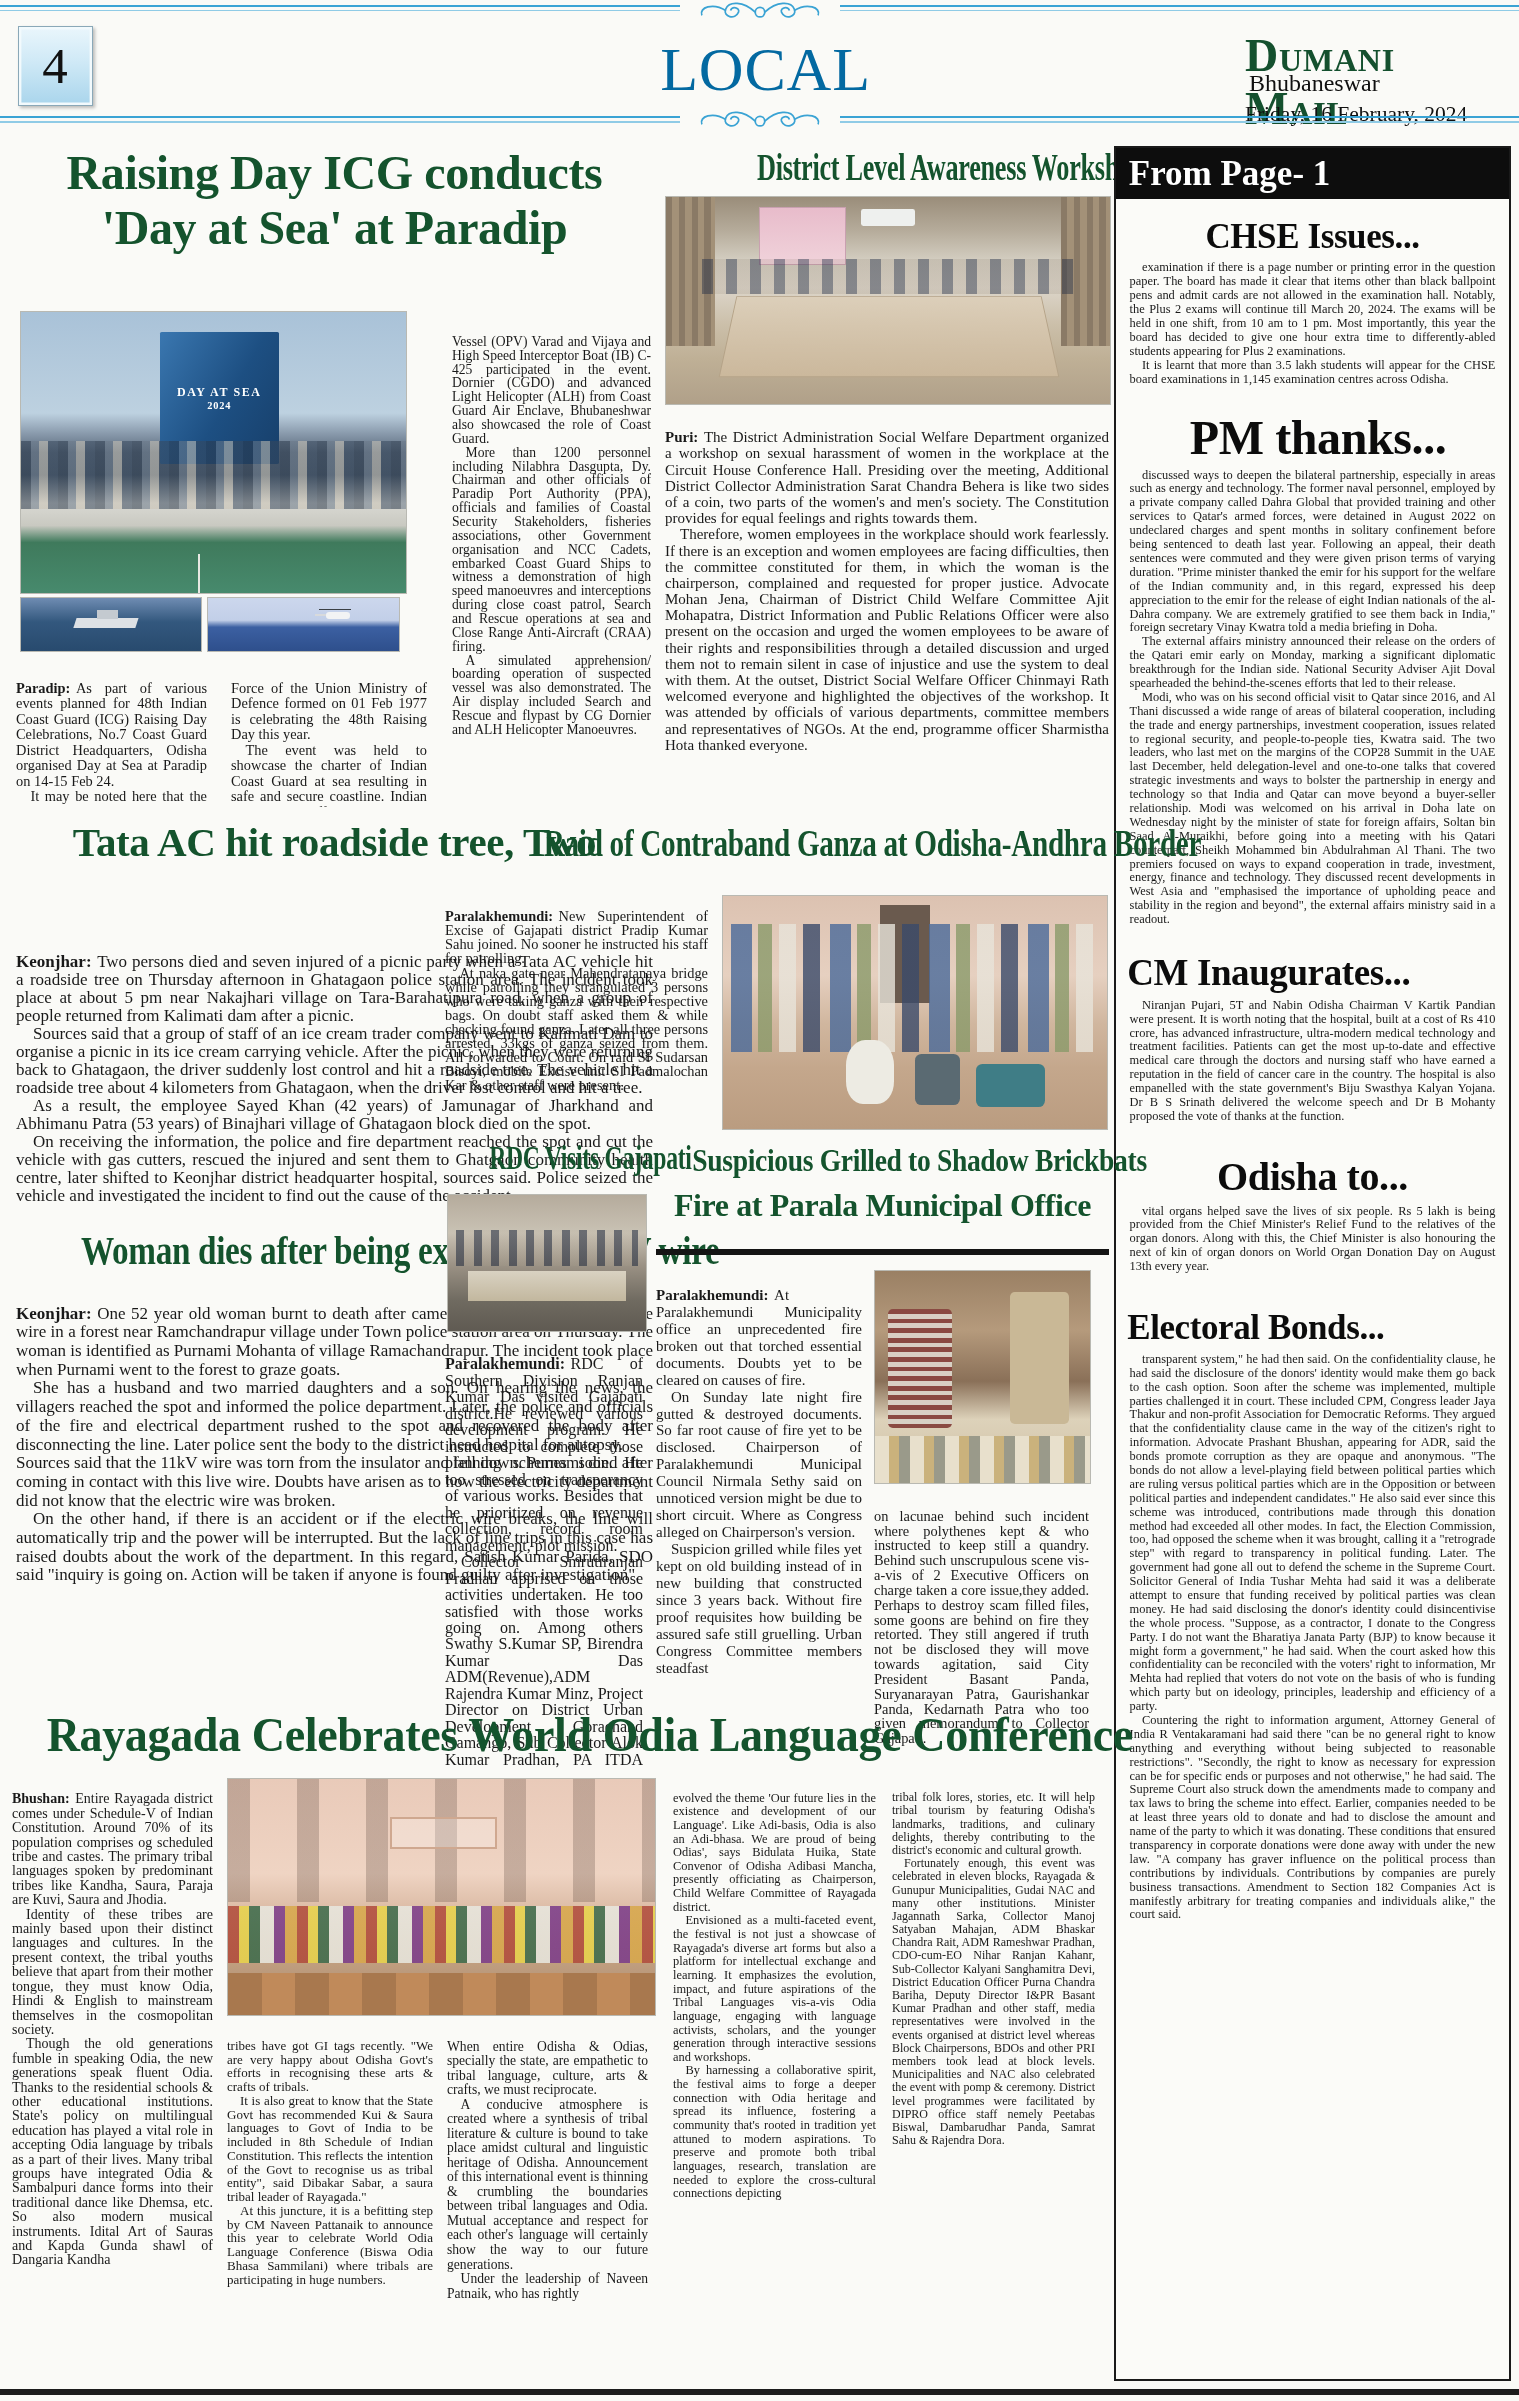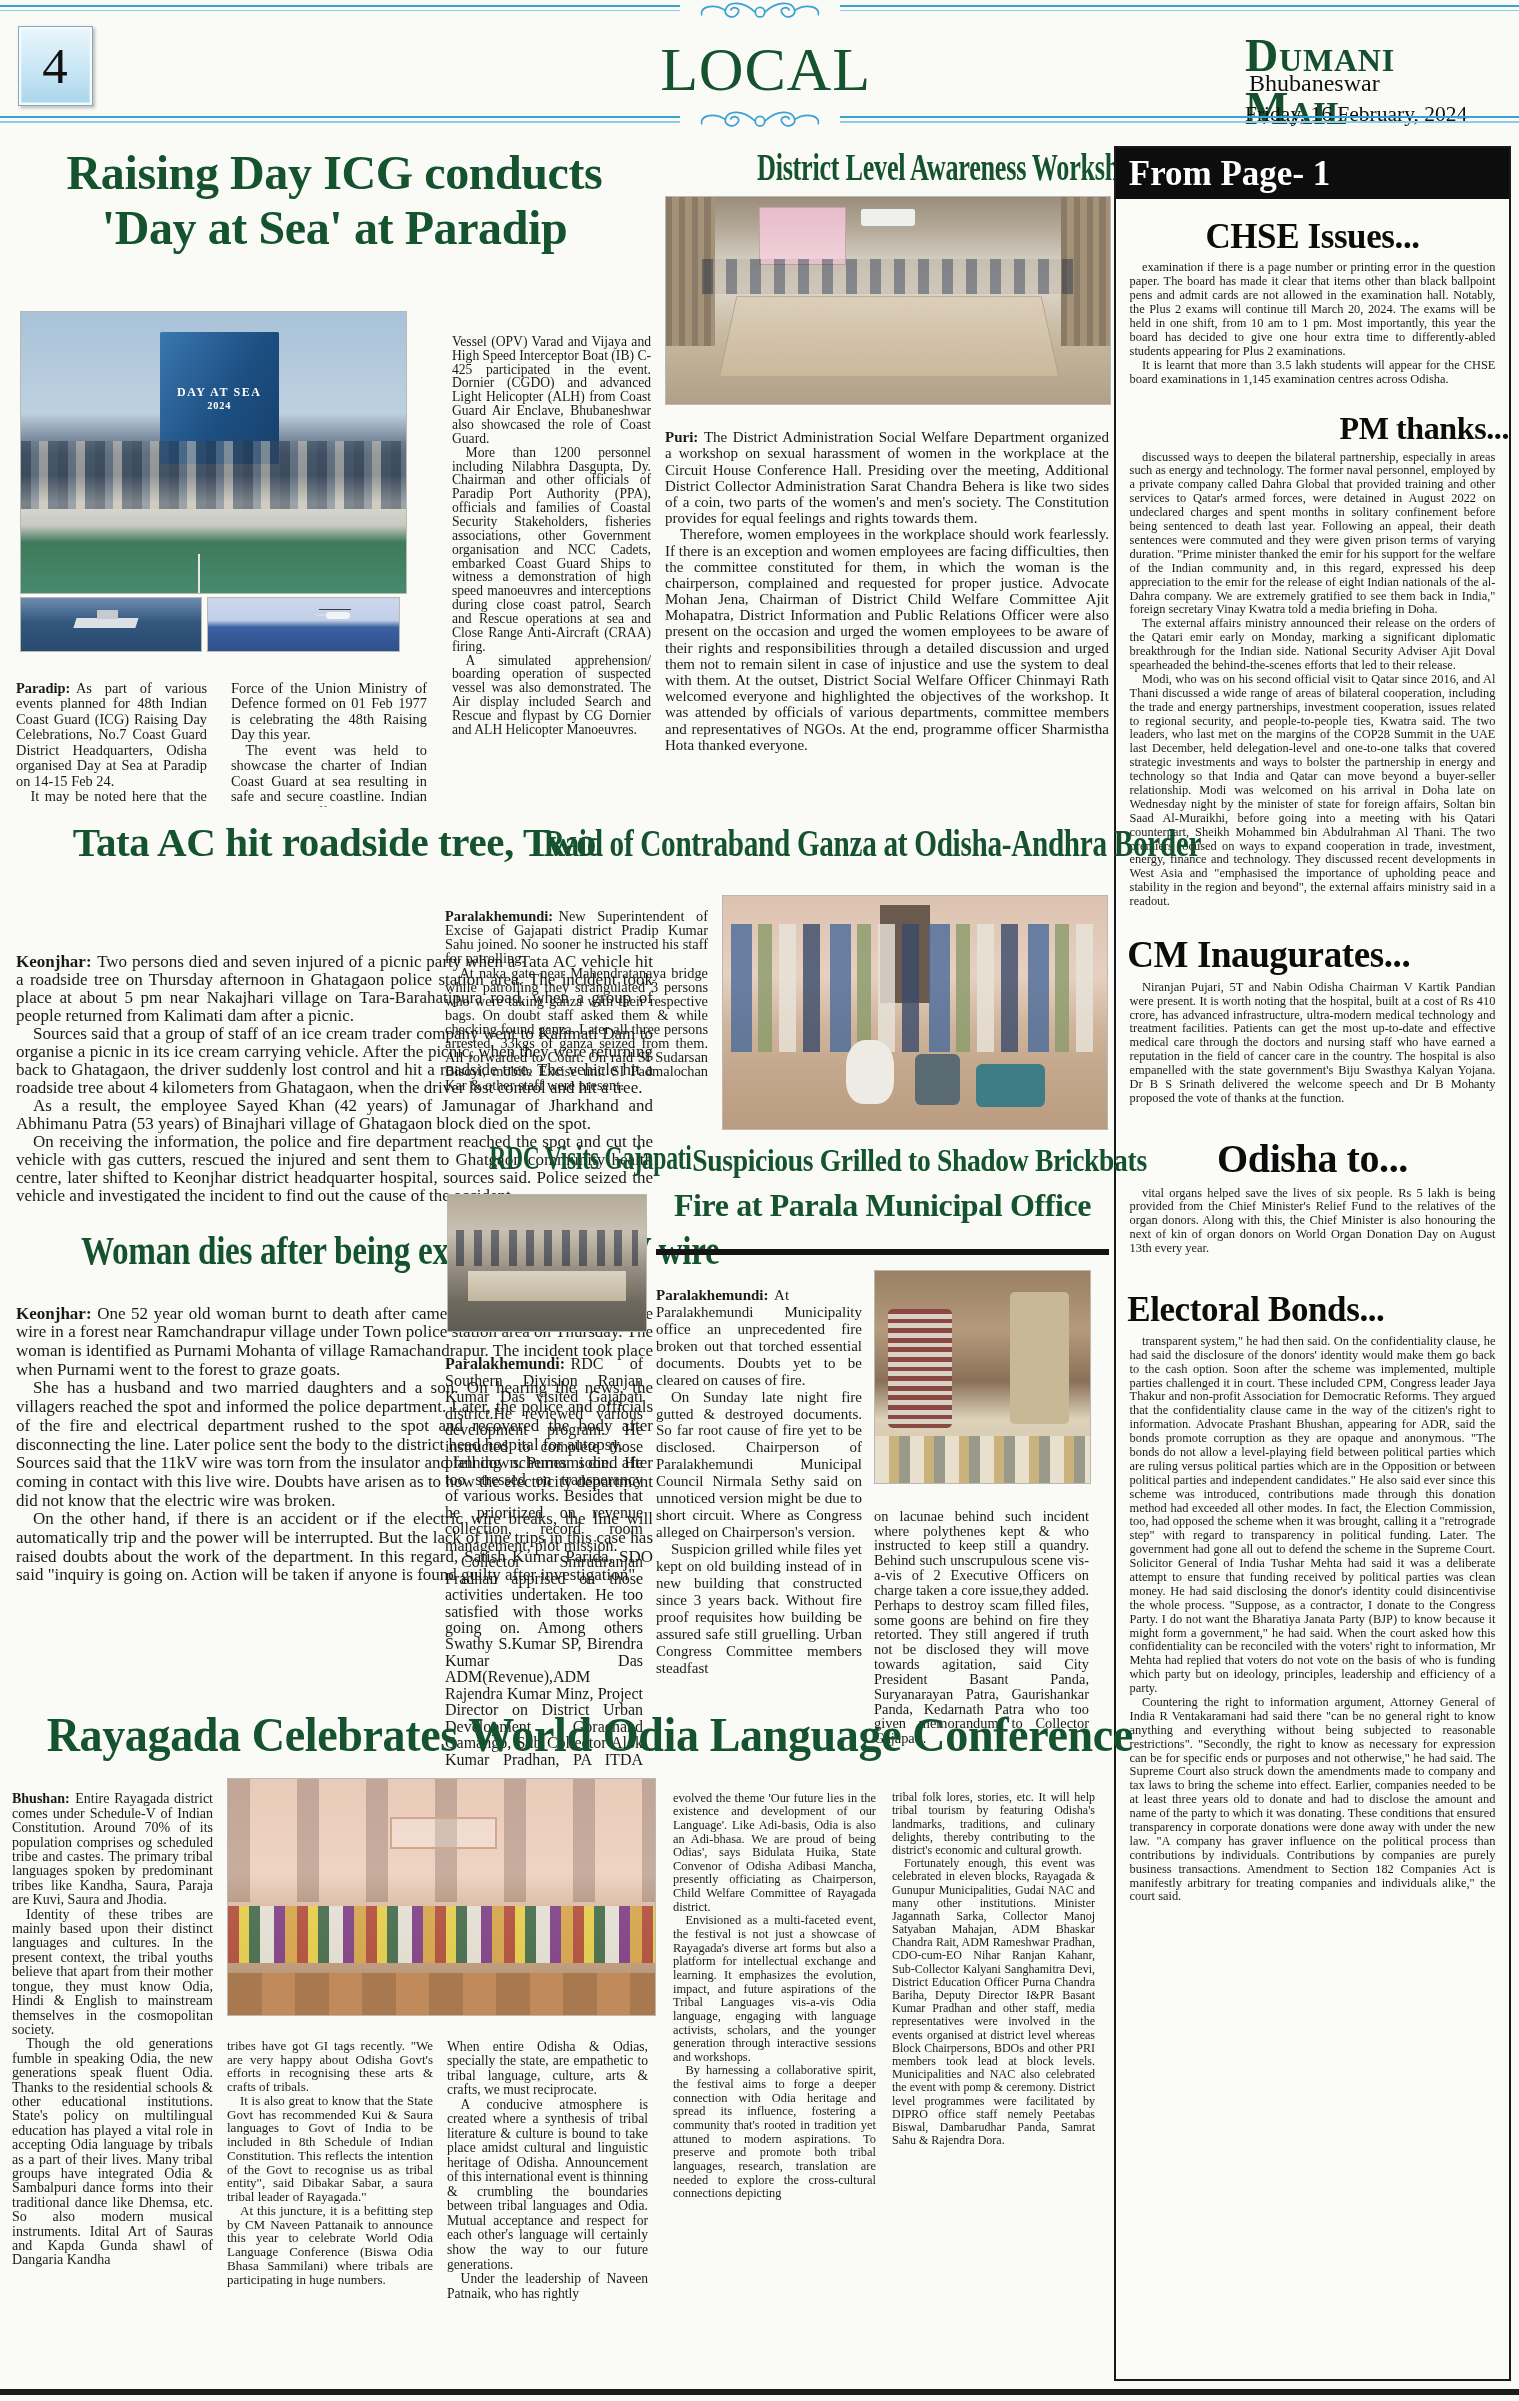--- a/index.html
+++ b/index.html
@@ -14,21 +14,21 @@
   .rule-blue2{position:absolute;background:#8fcbe6;}
   .orn-mask{position:absolute;background:#fafaf7;display:flex;align-items:center;justify-content:center;}
   .pagenum-box{
     position:absolute;left:17.6px;top:26px;width:73px;height:78px;
     background:linear-gradient(180deg,#eaf6fc 0%,#cfe9f6 45%,#a9d5ec 100%);
     border:0.8px solid #8aa8b8;box-shadow:1.6px 2.4px 3.2px rgba(0,0,0,.25), inset 0 0 0 2.4px #f2fafd;
     display:flex;align-items:center;justify-content:center;
   }
   .pagenum-box span{font-size:51px;color:#111;}
   .local-title{position:absolute;left:598px;top:34px;width:335px;text-align:center;
-    font-size:62px;color:#14532d;letter-spacing:0.8px;}
+    font-size:62px;color:#0369a1;letter-spacing:0.8px;}
   .paper-name{position:absolute;left:1245px;top:29px;width:239px;font-variant:small-caps;
     font-weight:bold;font-size:46px;color:#14502e;letter-spacing:0.8px;}
   .paper-city{position:absolute;left:1249px;top:70px;width:239px;font-size:24px;color:#101010;}
   .paper-date{position:absolute;left:1245px;top:102px;width:247px;font-size:21.5px;color:#101010;}
   .hl{position:absolute;font-weight:bold;color:#14532d;text-align:center;letter-spacing:-0.4px;}
   .hl .fitline{display:inline-block;white-space:nowrap;transform-origin:center center;}
   .ol{transform-origin:left center !important;}
   .body-col{
     position:absolute;text-align:justify;white-space:pre-line;color:#191919;
     overflow:hidden;
@@ -164,21 +164,21 @@
 
 <div class="fp-box">
   <div class="fp-bar">
     <span class="fitline ol">From Page- 1</span>
   </div>
 
   <div class="fp-hl" style="text-align:center;font-size:35px;margin-top:17.6px;">CHSE Issues...</div>
   <div class="fp-body" style="margin-top:4.8px;"> examination if there is a page number or printing error in the question paper. The board has made it clear that items other than black ballpoint pens and admit cards are not allowed in the examination hall. Notably, the Plus 2 exams will continue till March 20, 2024. The exams will be held in one shift, from 10 am to 1 pm. Most importantly, this year the board has decided to give one hour extra time to differently-abled students appearing for Plus 2 examinations.
  It is learnt that more than 3.5 lakh students will appear for the CHSE board examinations in 1,145 examination centres across Odisha.</div>
 
-  <div class="fp-hl" style="text-align:right;font-size:32px;margin:24px 0 3.2px 11.2px;">PM thanks...</div>
+  <div class="fp-hl" style="text-align:center;font-size:48px;margin:24px 0 3.2px 11.2px;">PM thanks...</div>
   <div class="fp-body"> discussed ways to deepen the bilateral partnership, especially in areas such as energy and technology. The former naval personnel, employed by a private company called Dahra Global that provided training and other services to Qatar's armed forces, were detained in August 2022 on undeclared charges and spent months in solitary confinement before being sentenced to death last year. Following an appeal, their death sentences were commuted and they were given prison terms of varying duration. "Prime minister thanked the emir for his support for the welfare of the Indian community and, in this regard, expressed his deep appreciation to the emir for the release of eight Indian nationals of the al-Dahra company. We are extremely gratified to see them back in India," foreign secretary Vinay Kwatra told a media briefing in Doha.
  The external affairs ministry announced their release on the orders of the Qatari emir early on Monday, marking a significant diplomatic breakthrough for the Indian side. National Security Adviser Ajit Doval spearheaded the behind-the-scenes efforts that led to their release.
  Modi, who was on his second official visit to Qatar since 2016, and Al Thani discussed a wide range of areas of bilateral cooperation, including the trade and energy partnerships, investment cooperation, issues related to regional security, and people-to-people ties, Kwatra said. The two leaders, who last met on the margins of the COP28 Summit in the UAE last December, held delegation-level and one-to-one talks that covered strategic investments and ways to bolster the partnership in energy and technology so that India and Qatar can move beyond a buyer-seller relationship. Modi was welcomed on his arrival in Doha late on Wednesday night by the minister of state for foreign affairs, Soltan bin Saad Al-Muraikhi, before going into a meeting with his Qatari counterpart, Sheikh Mohammed bin Abdulrahman Al Thani. The two premiers focused on ways to expand cooperation in trade, investment, energy, finance and technology. They discussed recent developments in West Asia and "emphasised the importance of upholding peace and stability in the region and beyond", the external affairs ministry said in a readout.</div>
 
   <div class="fp-hl" style="text-align:left;font-size:37px;margin:24px 0 4.8px 11.2px;">CM Inaugurates...</div>
   <div class="fp-body"> Niranjan Pujari, 5T and Nabin Odisha Chairman V Kartik Pandian were present. It is worth noting that the hospital, built at a cost of Rs 410 crore, has advanced infrastructure, ultra-modern medical technology and treatment facilities. Patients can get the most up-to-date and effective medical care through the doctors and nursing staff who have earned a reputation in the field of cancer care in the country. The hospital is also empanelled with the state government's Biju Swasthya Kalyan Yojana. Dr B S Srinath delivered the welcome speech and Dr B Mohanty proposed the vote of thanks at the function.</div>
 
   <div class="fp-hl" style="text-align:center;font-size:40px;margin:29px 0 4.8px 0;">Odisha to...</div>
   <div class="fp-body"> vital organs helped save the lives of six people. Rs 5 lakh is being provided from the Chief Minister's Relief Fund to the relatives of the organ donors. Along with this, the Chief Minister is also honouring the next of kin of organ donors on World Organ Donation Day on August 13th every year.</div>
 

